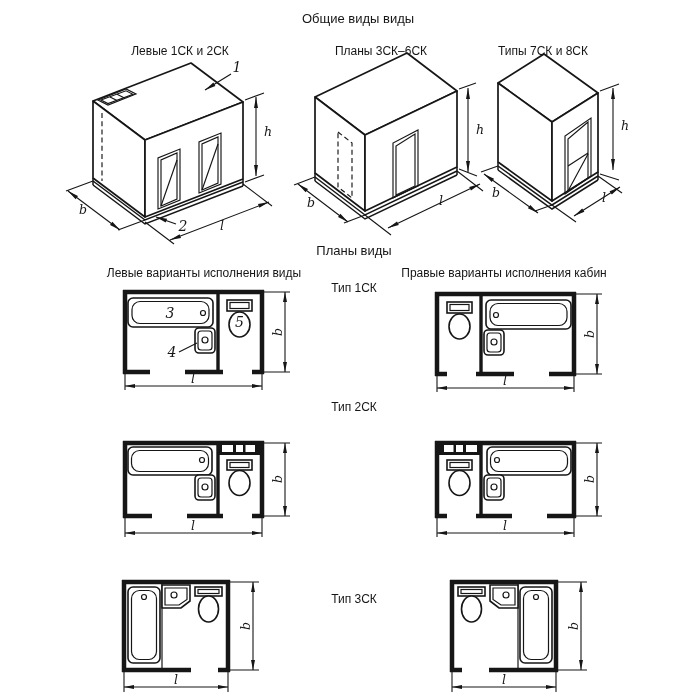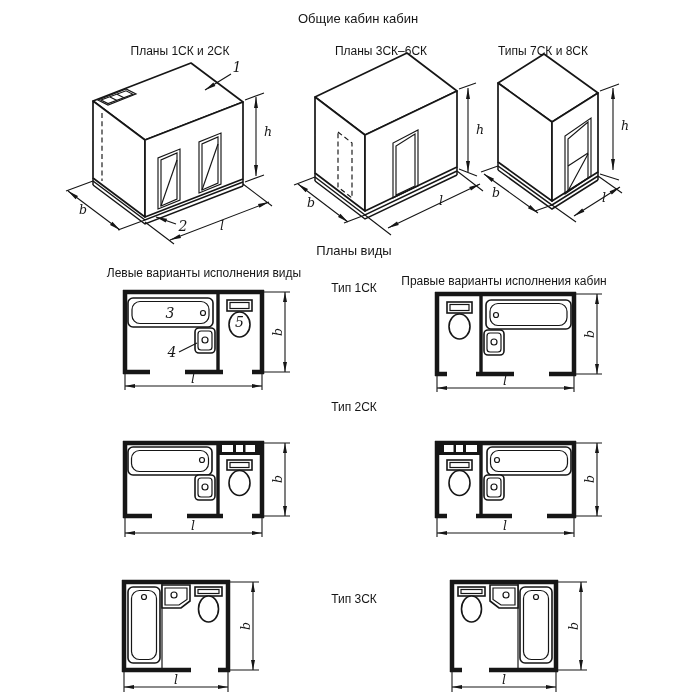--- a/index.html
+++ b/index.html
@@ -23,22 +23,22 @@
   .vfill{fill:#161616;stroke:none;}
   .vcell{fill:#ffffff;stroke:none;}
   text.dim{font:italic 12.5px "DejaVu Serif",serif;fill:#161616;}
   text.call{font:italic 14px "DejaVu Serif",serif;fill:#161616;}
 </style>
 </head>
 <body>
 
 <div id="page">
 
-  <div class="lbl big" style="left:358px;top:11px;">Общие кабин кабин</div>
-  <div class="lbl" style="left:180px;top:44px;">Планы 1СК и 2СК</div>
+  <div class="lbl big" style="left:358px;top:11px;">Общие виды виды</div>
+  <div class="lbl" style="left:180px;top:44px;">Левые 1СК и 2СК</div>
   <div class="lbl" style="left:381px;top:44px;">Планы 3СК–6СК</div>
   <div class="lbl" style="left:543px;top:44px;">Типы 7СК и 8СК</div>
 
   <svg style="left:55px;top:50px;" width="230" height="200" viewBox="0 0 230 200">
     <g>
       <path class="iso" d="M90,90 L188,52 L136,13 L38,51 Z"></path>
       <path class="iso" d="M38,51 L90,90 L90,167 L38,128 Z"></path>
       <path class="iso" d="M90,90 L188,52 L188,129 L90,167 Z"></path>
     </g>
     <g>
@@ -150,21 +150,21 @@
     </g>
     <g>
       <path class="dln" d="M74,155 L98,172 M120,126 L144,143 M96,166 L142,137"></path>
       <path class="arr" d="M96,166 L106.4,161.8 L104.2,158.4 Z M142,137 L133.8,144.6 L131.6,141.2 Z"></path>
       <text class="dim" x="124" y="152">l</text>
     </g>
   </svg>
 
   <div class="lbl big" style="left:354px;top:243px;">Планы виды</div>
   <div class="lbl" style="left:204px;top:266px;">Левые варианты исполнения виды</div>
-  <div class="lbl" style="left:504px;top:274px;">Правые варианты исполнения кабин</div>
+  <div class="lbl" style="left:504px;top:266px;">Правые варианты исполнения кабин</div>
   <div class="lbl" style="left:354px;top:281px;">Тип 1СК</div>
   <div class="lbl" style="left:354px;top:400px;">Тип 2СК</div>
   <div class="lbl" style="left:354px;top:592px;">Тип 3СК</div>
 
   <svg style="left:115px;top:286px;" width="185" height="106" viewBox="0 0 185 106">
     <g>
       <path class="wall" d="M8,6 H149 M10,4 V88 M147,4 V88"></path>
       <path class="wall" d="M8,86 H35 M70,86 H108 M137,86 H149"></path>
       <path class="iwall" d="M103,8 V84"></path>
     </g>

